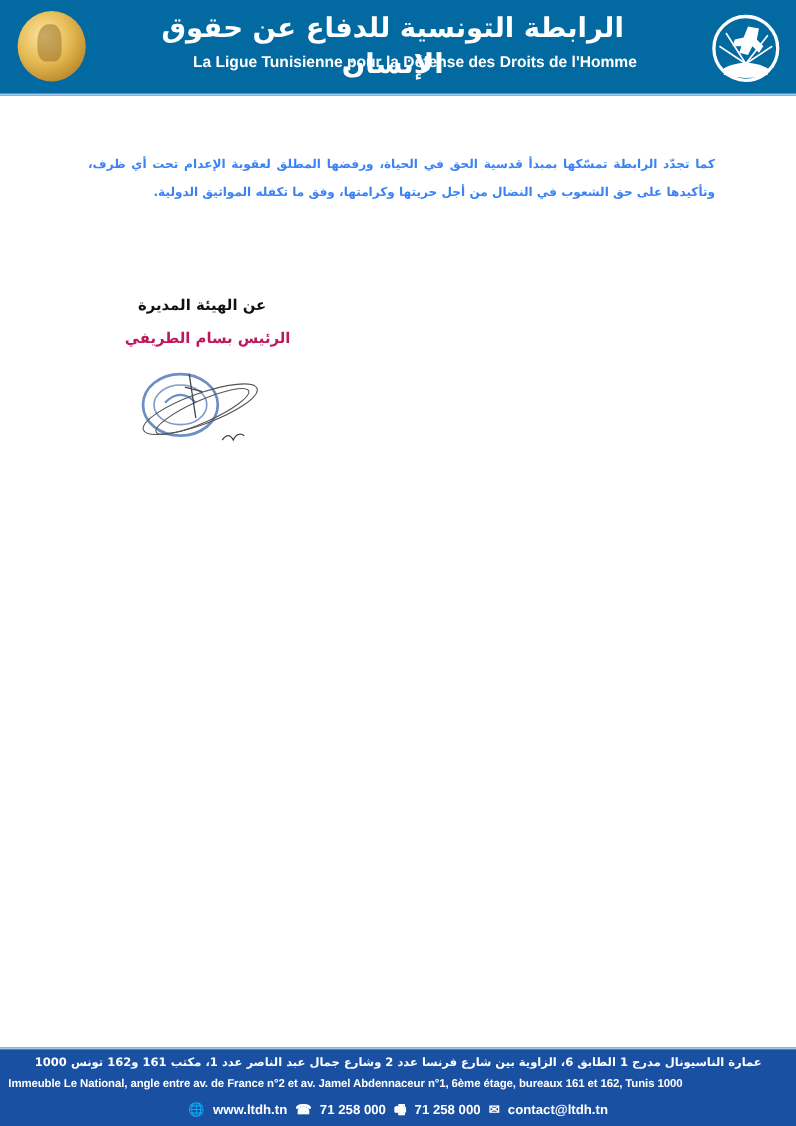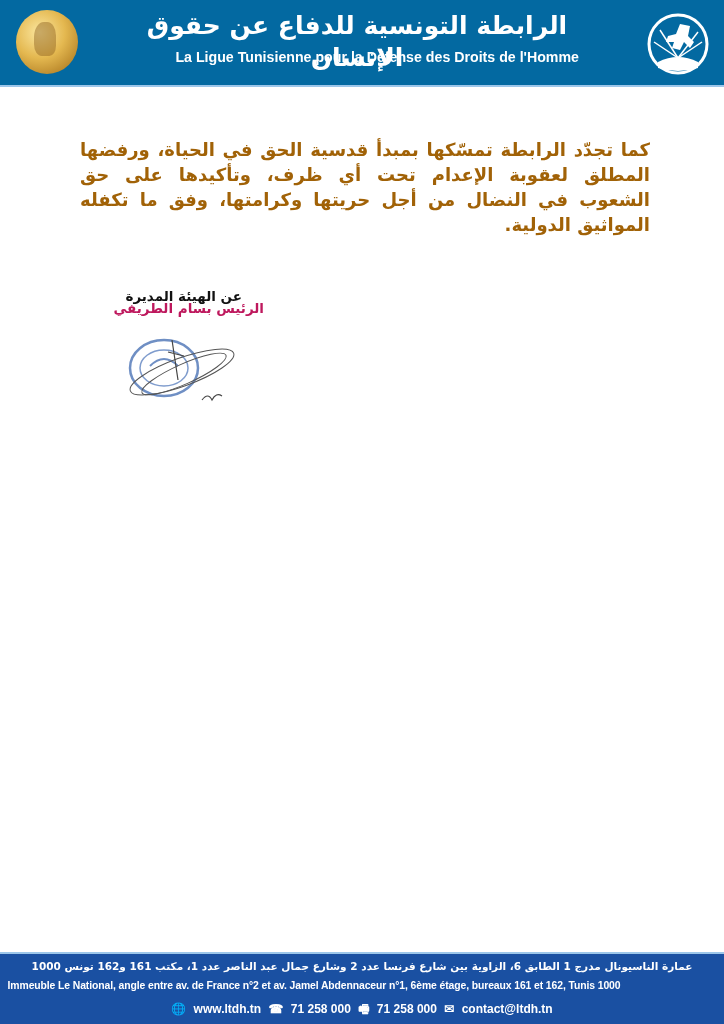--- a/index.html
+++ b/index.html
@@ -4,22 +4,22 @@
 <style>
   html, body { margin:0; padding:0; }
   body { width:724px; height:1024px; position:relative; background:#ffffff; overflow:hidden; font-family:"DejaVu Sans", sans-serif; }
   .header { position:absolute; left:0; top:0; width:724px; height:85px; background:#0369a1; border-bottom:2px solid #9cc6ea; }
   .medal { position:absolute; left:16px; top:10px; width:62px; height:64px; border-radius:50%;
            background:radial-gradient(circle at 38% 35%, #fbe7a0 0%, #e4b850 45%, #b8862a 80%, #8a6220 100%); }
   .medal-face { position:absolute; left:18px; top:12px; width:22px; height:34px; border-radius:45% 40% 30% 35%; background:rgba(140,95,30,0.45); }
   .logo { position:absolute; left:646px; top:12px; width:64px; height:64px; }
   .title-ar { position:absolute; left:140px; right:150px; top:10px; text-align:center; direction:rtl; color:#fff; font-weight:bold; font-size:25px; line-height:32px; font-family:"DejaVu Sans", sans-serif; }
   .title-fr { position:absolute; left:130px; right:145px; top:47px; text-align:right; color:#fff; font-weight:bold; font-size:14.2px; line-height:20px; font-family:"Liberation Sans", sans-serif; }
-  .body-text { position:absolute; left:80px; width:570px; top:137px; direction:rtl; text-align:justify; text-align-last:right; font-family:"DejaVu Sans", sans-serif; font-weight:bold; font-size:18px; line-height:25px; color:#a16207; }
-  .sig1 { position:absolute; left:112px; width:130px; top:288px; direction:rtl; text-align:right; font-weight:bold; font-size:13.5px; color:#111; }
+  .body-text { position:absolute; left:80px; width:570px; top:137px; direction:rtl; text-align:justify; text-align-last:right; font-family:"DejaVu Sans", sans-serif; font-weight:bold; font-size:11px; line-height:25px; color:#3b82f6; }
+  .sig1 { position:absolute; left:112px; width:130px; top:270px; direction:rtl; text-align:right; font-weight:bold; font-size:13.5px; color:#111; }
   .sig2 { position:absolute; left:112px; width:152px; top:300px; direction:rtl; text-align:right; font-weight:bold; font-size:13.5px; color:#be185d; }
   .stamp { position:absolute; left:122px; top:330px; width:120px; height:85px; }
   .footer { position:absolute; left:0; top:952px; width:724px; height:72px; background:#1a50a2; border-top:2px solid #9cc6ea; color:#fff; }
   .f-ar { position:absolute; left:0; width:724px; top:6px; text-align:center; direction:rtl; font-size:10.5px; font-weight:bold; }
   .f-fr { position:absolute; left:0; width:628px; top:26px; text-align:center; font-family:"Liberation Sans", sans-serif; font-size:10.4px; font-weight:bold; letter-spacing:-0.1px; }
   .f-contact { position:absolute; left:0; width:724px; top:46px; text-align:center; font-family:"Liberation Sans", sans-serif; font-size:12px; font-weight:bold; }
   .f-contact span { margin:0 2px; }
   .ico { display:inline-block; font-size:12px; }
 </style>
 </head>

